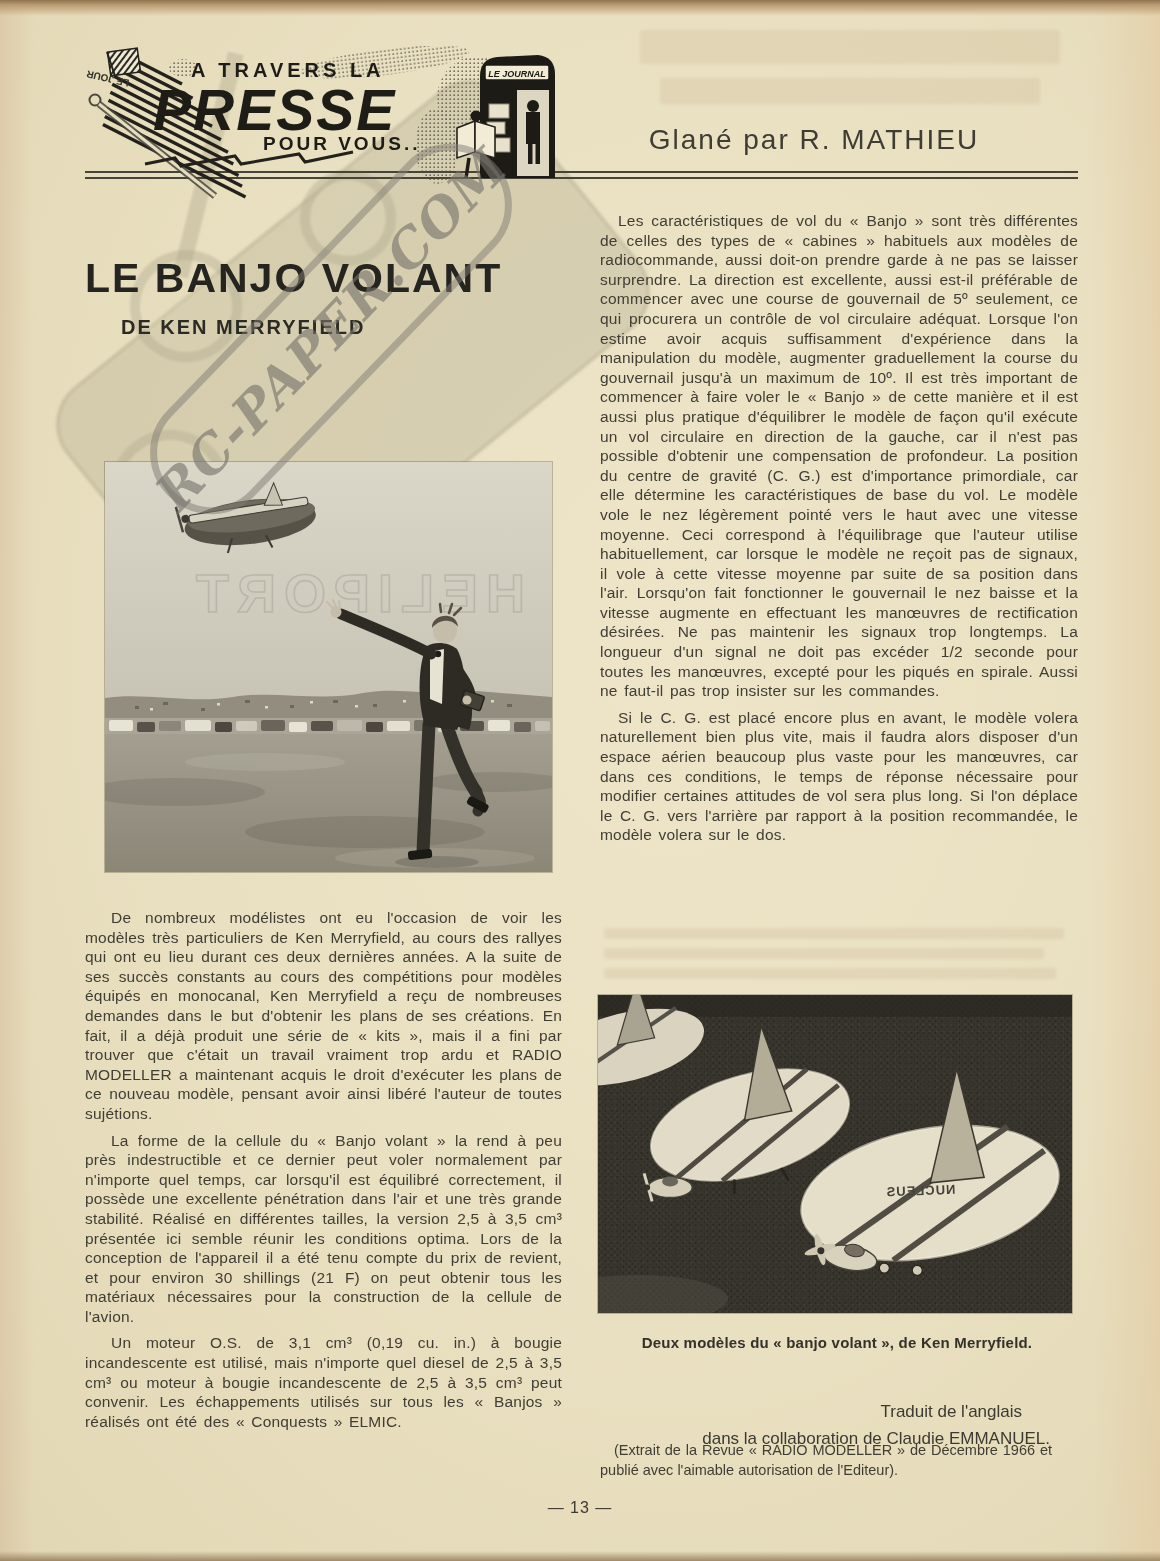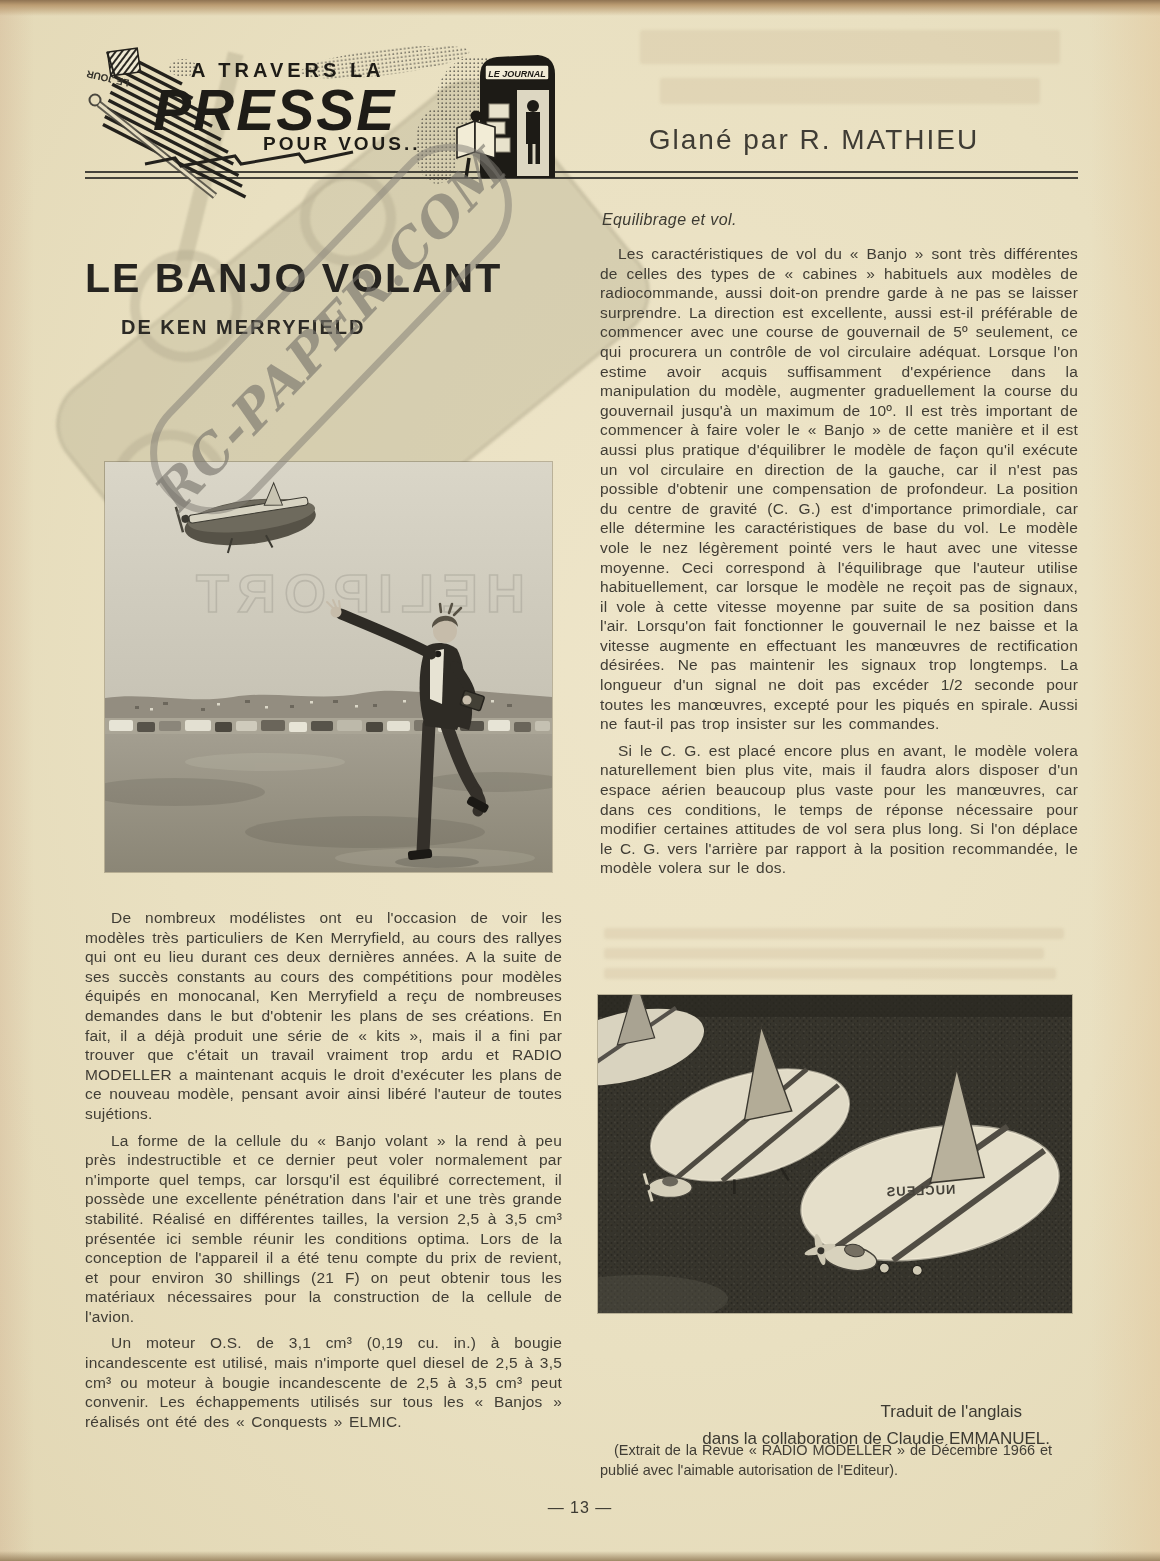--- a/index.html
+++ b/index.html
@@ -312,21 +312,20 @@
     </g>
   </svg>
 
   <div id="left-text">
     <p class="par">De nombreux modélistes ont eu l'occasion de voir les modèles très particuliers de Ken Merryfield, au cours des rallyes qui ont eu lieu durant ces deux dernières années. A la suite de ses succès constants au cours des compétitions pour modèles équipés en monocanal, Ken Merryfield a reçu de nombreuses demandes dans le but d'obtenir les plans de ses créations. En fait, il a déjà produit une série de « kits », mais il a fini par trouver que c'était un travail vraiment trop ardu et RADIO MODELLER a maintenant acquis le droit d'exécuter les plans de ce nouveau modèle, pensant avoir ainsi libéré l'auteur de toutes sujétions.</p>
     <p class="par">La forme de la cellule du « Banjo volant » la rend à peu près indestructible et ce dernier peut voler normalement par n'importe quel temps, car lorsqu'il est équilibré correctement, il possède une excellente pénétration dans l'air et une très grande stabilité. Réalisé en différentes tailles, la version 2,5 à 3,5 cm³ présentée ici semble réunir les conditions optima. Lors de la conception de l'appareil il a été tenu compte du prix de revient, et pour environ 30 shillings (21 F) on peut obtenir tous les matériaux nécessaires pour la construction de la cellule de l'avion.</p>
     <p class="par">Un moteur O.S. de 3,1 cm³ (0,19 cu. in.) à bougie incandescente est utilisé, mais n'importe quel diesel de 2,5 à 3,5 cm³ ou moteur à bougie incandescente de 2,5 à 3,5 cm³ peut convenir. Les échappements utilisés sur tous les « Banjos » réalisés ont été des « Conquests » ELMIC.</p>
   </div>
 
   <div id="right-text">
-    <p id="right-heading">Equilibrage et vol.</p>
     <p class="par" style="text-indent:18px">Les caractéristiques de vol du « Banjo » sont très différentes de celles des types de « cabines » habituels aux modèles de radiocommande, aussi doit-on prendre garde à ne pas se laisser surprendre. La direction est excellente, aussi est-il préférable de commencer avec une course de gouvernail de 5º seulement, ce qui procurera un contrôle de vol circulaire adéquat. Lorsque l'on estime avoir acquis suffisamment d'expérience dans la manipulation du modèle, augmenter graduellement la course du gouvernail jusqu'à un maximum de 10º. Il est très important de commencer à faire voler le « Banjo » de cette manière et il est aussi plus pratique d'équilibrer le modèle de façon qu'il exécute un vol circulaire en direction de la gauche, car il n'est pas possible d'obtenir une compensation de profondeur. La position du centre de gravité (C. G.) est d'importance primordiale, car elle détermine les caractéristiques de base du vol. Le modèle vole le nez légèrement pointé vers le haut avec une vitesse moyenne. Ceci correspond à l'équilibrage que l'auteur utilise habituellement, car lorsque le modèle ne reçoit pas de signaux, il vole à cette vitesse moyenne par suite de sa position dans l'air. Lorsqu'on fait fonctionner le gouvernail le nez baisse et la vitesse augmente en effectuant les manœuvres de rectification désirées. Ne pas maintenir les signaux trop longtemps. La longueur d'un signal ne doit pas excéder 1/2 seconde pour toutes les manœuvres, excepté pour les piqués en spirale. Aussi ne faut-il pas trop insister sur les commandes.</p>
     <p class="par" style="text-indent:18px">Si le C. G. est placé encore plus en avant, le modèle volera naturellement bien plus vite, mais il faudra alors disposer d'un espace aérien beaucoup plus vaste pour les manœuvres, car dans ces conditions, le temps de réponse nécessaire pour modifier certaines attitudes de vol sera plus long. Si l'on déplace le C. G. vers l'arrière par rapport à la position recommandée, le modèle volera sur le dos.</p>
   </div>
 
   <svg id="photo-models" class="photo" viewBox="0 0 474 318">
     <defs>
       <pattern id="grassN1" width="6" height="6" patternUnits="userSpaceOnUse">
         <rect width="6" height="6" fill="none"></rect>
           <circle cx="1.5" cy="2" r="1" fill="#221f1a"></circle>
           <circle cx="4.5" cy="5" r="0.8" fill="#211e19"></circle>
@@ -379,20 +378,21 @@
         <ellipse cx="3" cy="-8" rx="10" ry="6" fill="#756f62" stroke="#3c3932" stroke-width="1"></ellipse>
         <ellipse cx="-31" cy="-3" rx="4" ry="16" fill="#cfc9b4" transform="rotate(-24 -31 -3)"></ellipse>
         <ellipse cx="-31" cy="-3" rx="4" ry="16" fill="#cfc9b4" transform="rotate(64 -31 -3)"></ellipse>
         <circle cx="-30" cy="-2" r="3.5" fill="#32302a"></circle>
       </g>
       <circle cx="-58" cy="66" r="5" fill="#d0cab5" stroke="#26241e" stroke-width="1.2"></circle>
       <circle cx="-26" cy="74" r="5" fill="#d0cab5" stroke="#26241e" stroke-width="1.2"></circle>
     </g>
   </svg>
 
+  <div id="photo-caption">Deux modèles du « banjo volant », de Ken Merryfield.</div>
 
   <div id="credits">
     <div id="credits-line1">Traduit de l'anglais</div>
     <div id="credits-line2">dans la collaboration de Claudie EMMANUEL.</div>
   </div>
 
   <div id="source-note">(Extrait de la Revue « RADIO MODELLER » de Décembre 1966 et publié avec l'aimable autorisation de l'Editeur).</div>
 
   <div id="page-number">— 13 —</div>
 

